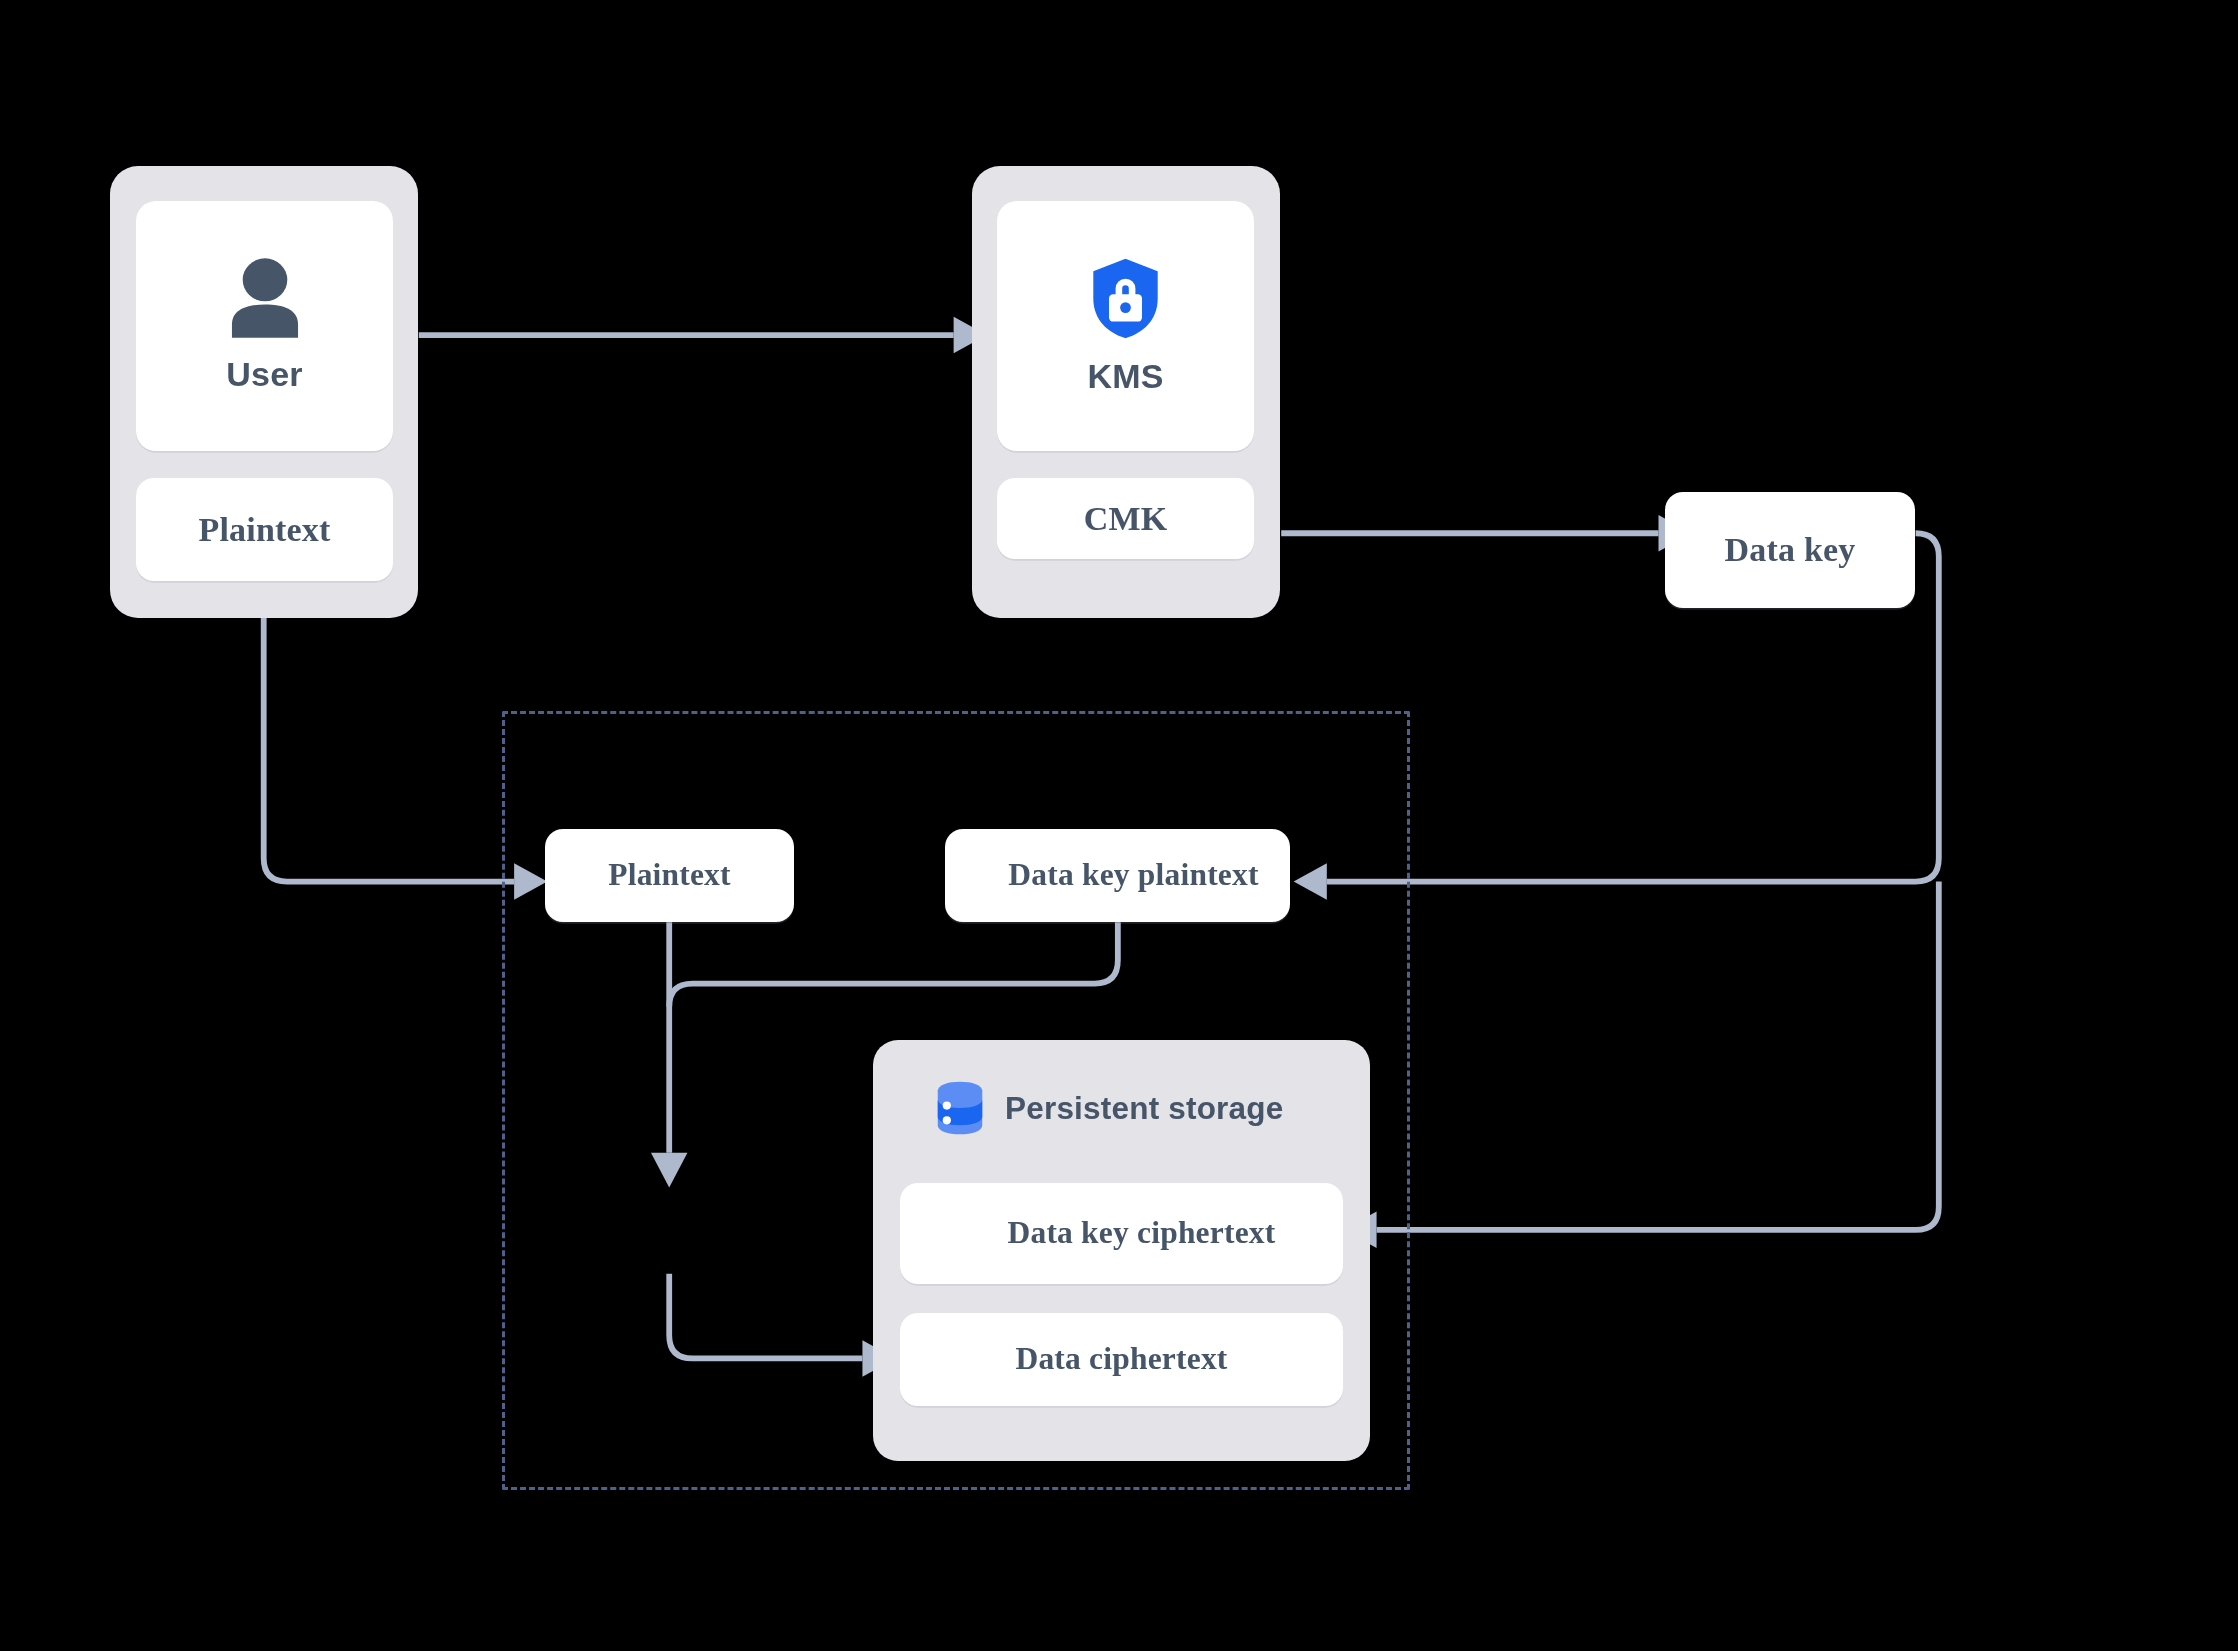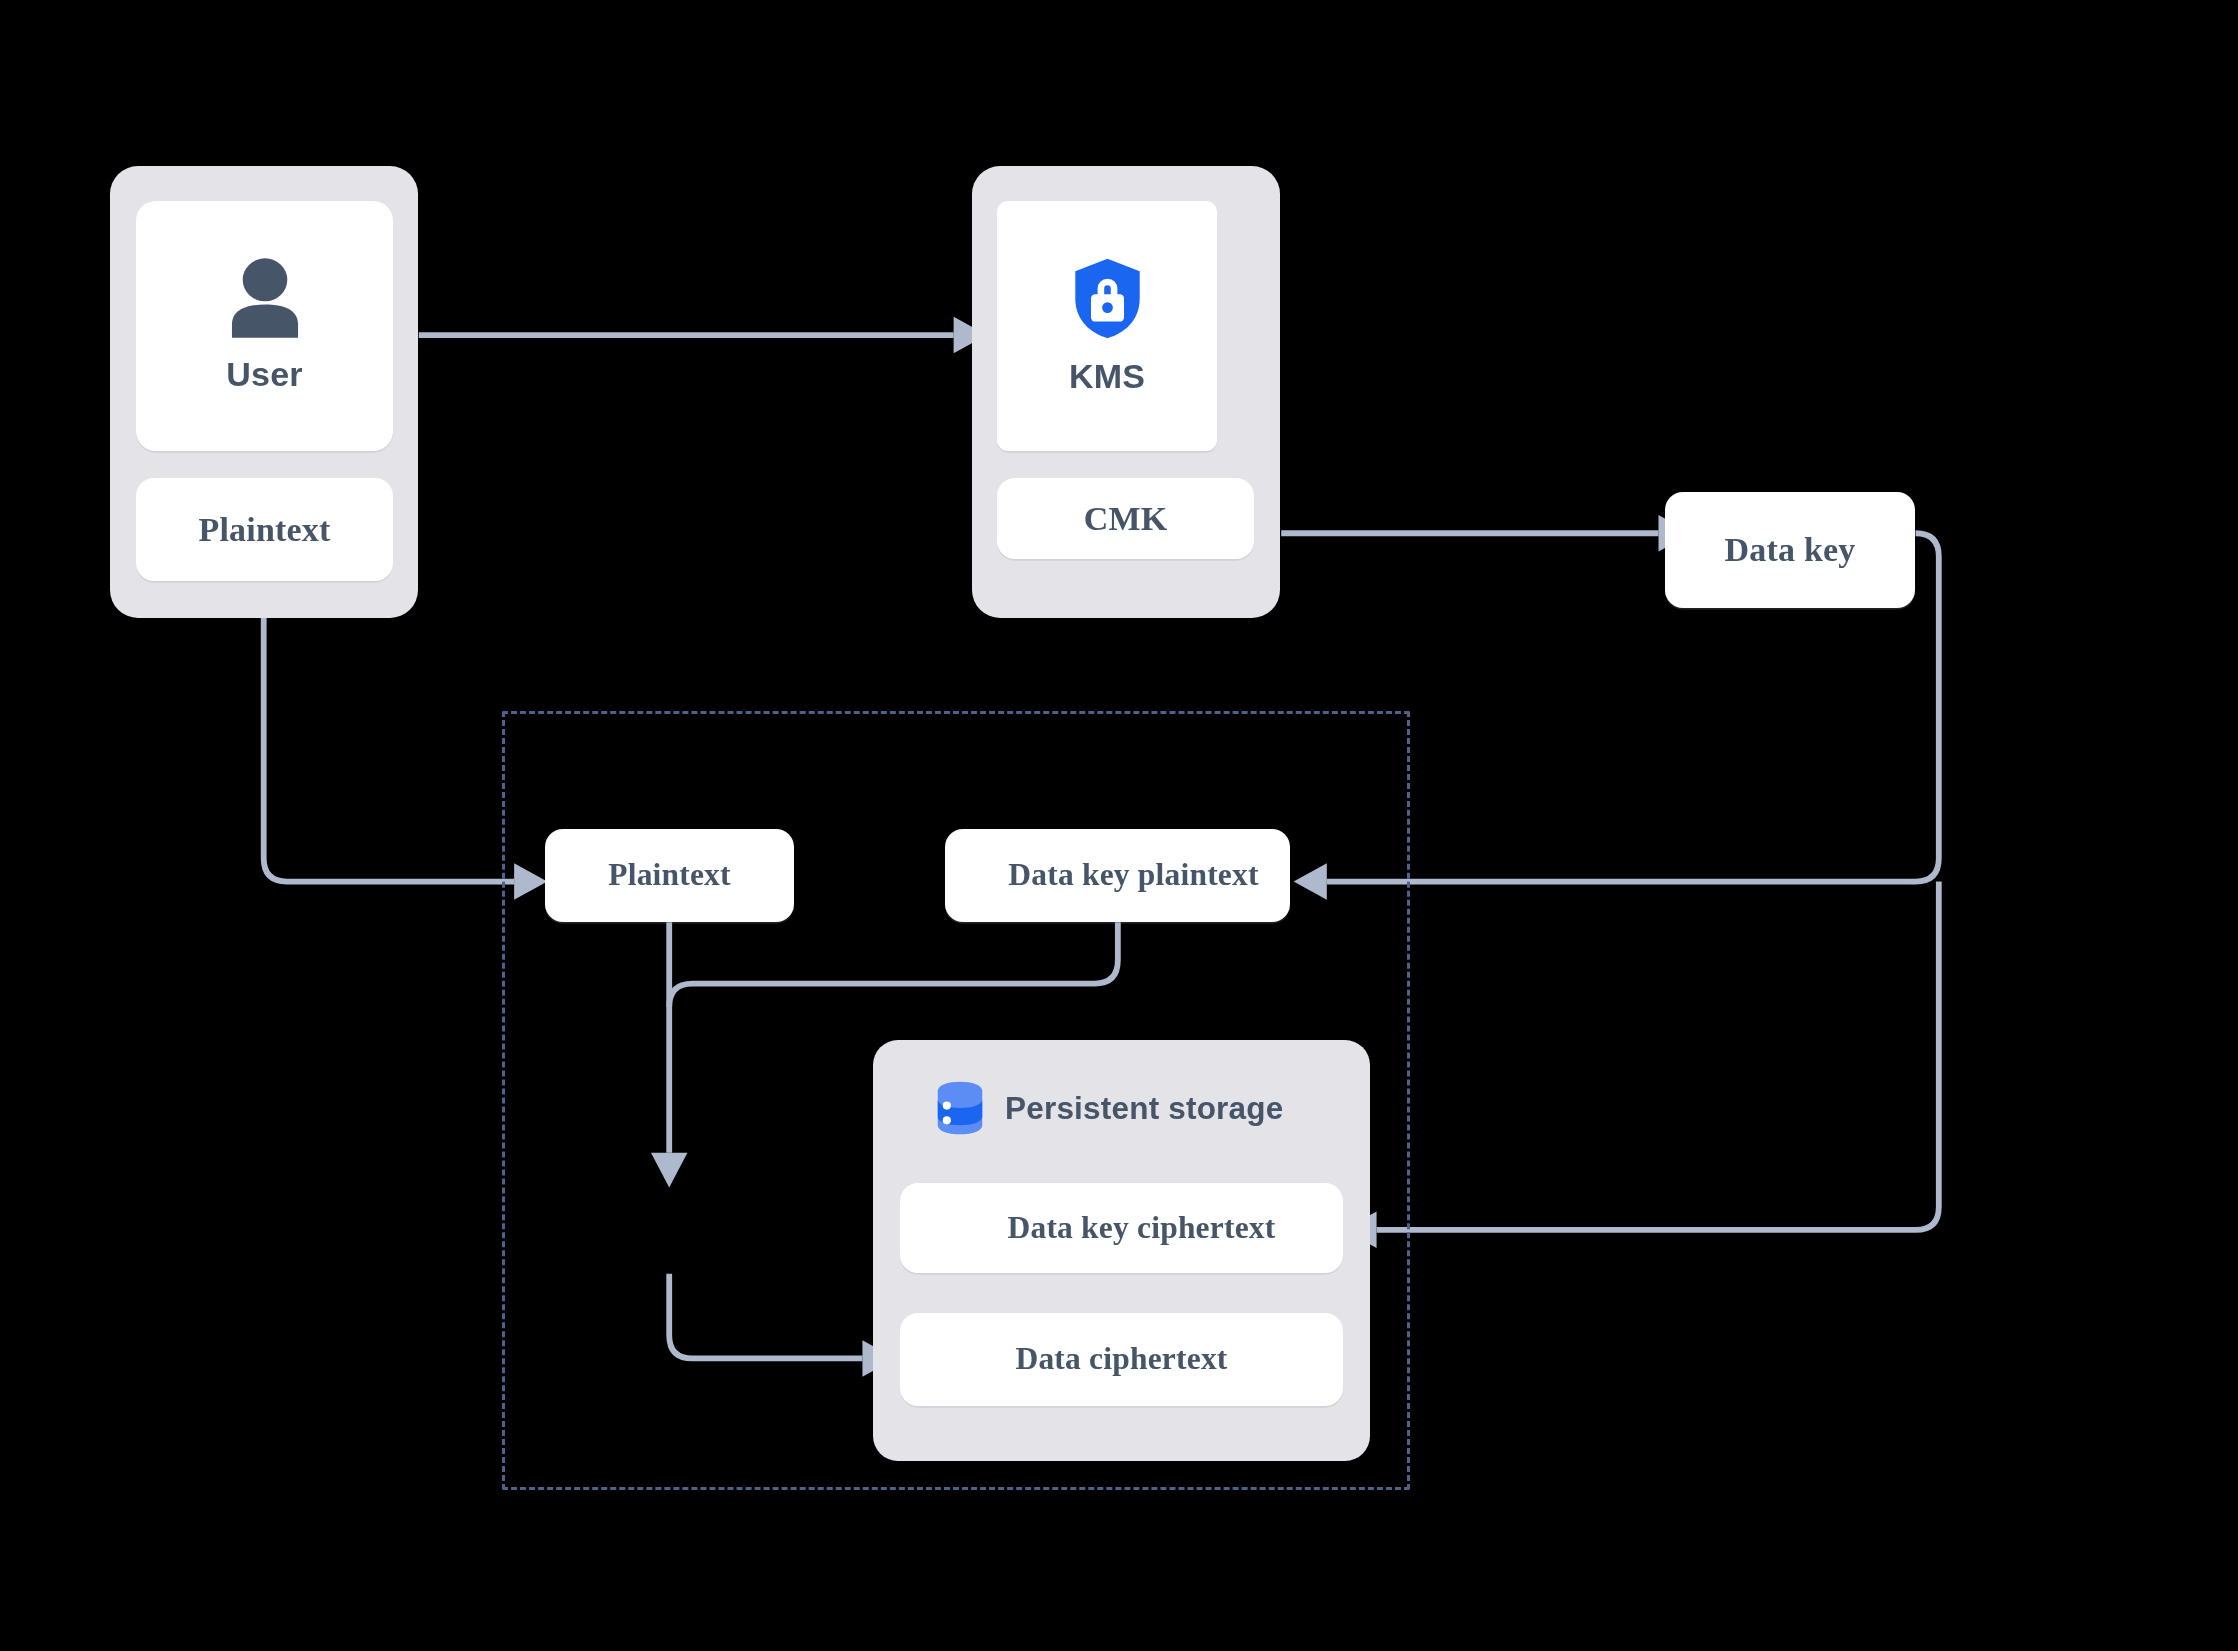--- a/index.html
+++ b/index.html
@@ -169,21 +169,21 @@
       </svg>
     </span>
     <span class="label-lg">User</span>
   </div>
   <div class="pill" style="left:136px; top:478px; width:257px; height:103px;">
     <span class="label-lg">Plaintext</span>
   </div>
 
   <div class="group-box" style="left:972px; top:166px; width:308px; height:452px;">
   </div>
-  <div class="card" style="left:997px; top:201px; width:220px; height:250px;border-radius:11px;">
+  <div class="card" style="left:997px; top:201px; width:257px; height:250px;">
     <span class="icon-wrap">
       <svg width="71" height="83" viewBox="0 0 86 100" xmlns="http://www.w3.org/2000/svg">
         <path d="M 43 2 L 82 17 L 82 50 C 82 76 64 92 43 98 C 22 92 4 76 4 50 L 4 17 Z" fill="#1a66f0"></path>
         <rect x="23" y="45" width="40" height="33" rx="5" fill="#ffffff"></rect>
         <path d="M 31 47 L 31 38 A 12 12 0 0 1 55 38 L 55 47 L 47 47 L 47 38 A 4 4 0 0 0 39 38 L 39 47 Z" fill="#ffffff"></path>
         <circle cx="43" cy="61" r="6.5" fill="#1a66f0"></circle>
       </svg>
     </span>
     <span class="label-lg">KMS</span>
   </div>
@@ -211,21 +211,21 @@
         <path d="M 3 13 L 3 55 C 3 62 15 66 30 66 C 45 66 57 62 57 55 L 57 13 Z" fill="#5b8df5"></path>
         <path d="M 3 24 L 3 45 C 3 51 15 55 30 55 C 45 55 57 51 57 45 L 57 24 C 57 30 45 34 30 34 C 15 34 3 30 3 24 Z" fill="#1a66f0"></path>
         <ellipse cx="30" cy="13" rx="27" ry="11" fill="#5b8df5"></ellipse>
         <circle cx="14" cy="31" r="5" fill="#ffffff"></circle>
         <circle cx="14" cy="49" r="5" fill="#ffffff"></circle>
       </svg>
     </span>
     <span class="label-md">Persistent storage</span>
   </div>
 
-  <div class="pill" style="left:900px; top:1183px; width:443px; height:90px;padding-left:40px;">
+  <div class="pill" style="left:900px; top:1183px; width:443px; height:101px;padding-left:40px;">
     <span class="label-md">Data key ciphertext</span>
   </div>
 
   <div class="pill" style="left:900px; top:1313px; width:443px; height:93px;">
     <span class="label-md">Data ciphertext</span>
   </div>
 
 </div>
 
 

